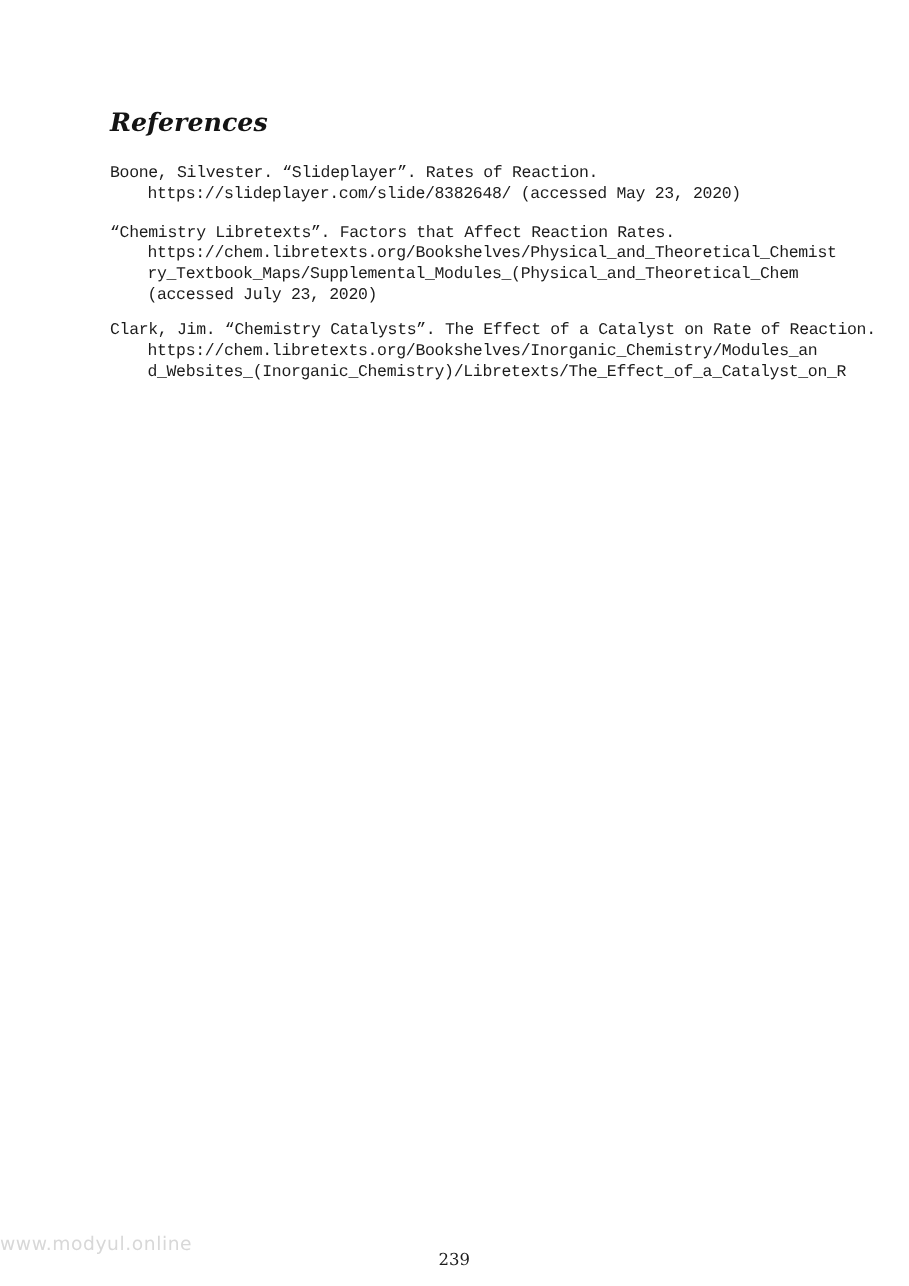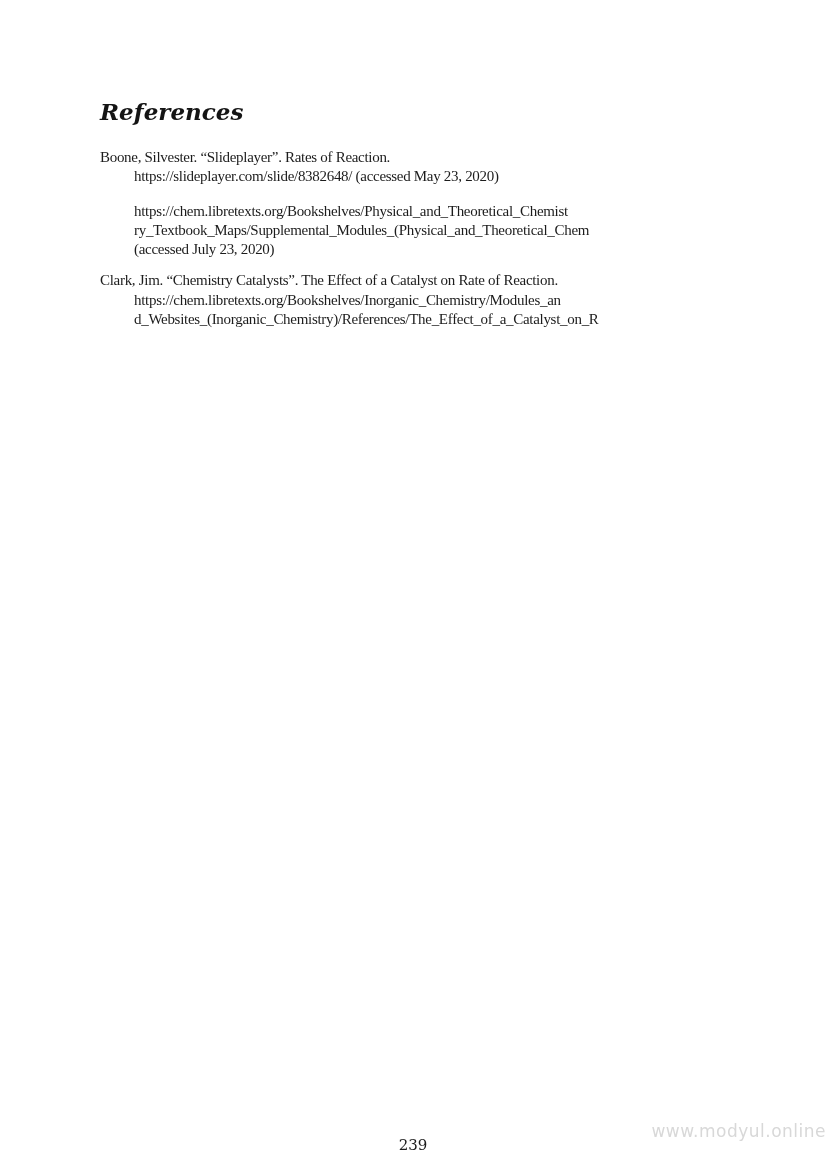--- a/index.html
+++ b/index.html
@@ -28,21 +28,21 @@
     line-height: 28px;
     color: #141414;
   }
   .ref {
     margin: 0 0 12px 0;
   }
   .ref.first {
     margin-bottom: 15px;
   }
   .line {
-    font-family: Liberation Serif, serif;
+    font-family: Liberation Mono, monospace;
     font-size: 15px;
     line-height: 19.3px;
     letter-spacing: -0.3px;
     white-space: pre;
     color: #1c1c1c;
   }
   .hang {
     margin-left: 34px;
   }
   .page-number {
@@ -54,21 +54,21 @@
     font-family: "DejaVu Serif", serif;
     font-size: 15px;
     color: #1c1c1c;
     margin-top: 36px;
   }
   .watermark {
     position: absolute;
     top: 1121px;
     left: 0;
     right: 0;
-    text-align: right;
+    text-align: left;
     font-family: "DejaVu Sans", sans-serif;
     font-size: 17px;
     letter-spacing: 0.5px;
     color: #d8d8d8;
   }
 </style>
 </head>
 <body>
 
 <div class="page">
@@ -79,32 +79,33 @@
     <div>
 
       <div class="ref first">
         <div class="line">Boone, Silvester. “Slideplayer”. Rates of Reaction.</div>
         <div class="hang">
           <div class="line">https://slideplayer.com/slide/8382648/ (accessed May 23, 2020)</div>
         </div>
       </div>
 
       <div class="ref">
+        <div class="line">“Chemistry Libretexts”. Factors that Affect Reaction Rates.</div>
         <div class="hang">
           <div class="line">https://chem.libretexts.org/Bookshelves/Physical_and_Theoretical_Chemist</div>
           <div class="line">ry_Textbook_Maps/Supplemental_Modules_(Physical_and_Theoretical_Chem</div>
           <div class="line">(accessed July 23, 2020)</div>
         </div>
       </div>
 
       <div class="ref">
         <div class="line">Clark, Jim. “Chemistry Catalysts”. The Effect of a Catalyst on Rate of Reaction.</div>
         <div class="hang">
           <div class="line">https://chem.libretexts.org/Bookshelves/Inorganic_Chemistry/Modules_an</div>
-          <div class="line">d_Websites_(Inorganic_Chemistry)/References/The_Effect_of_a_Catalyst_on_R</div>
+          <div class="line">d_Websites_(Inorganic_Chemistry)/Libretexts/The_Effect_of_a_Catalyst_on_R</div>
         </div>
       </div>
 
 
     </div>
   </div>
 
   <div class="page-number">239</div>
   <div class="watermark">www.modyul.online</div>
 </div>

